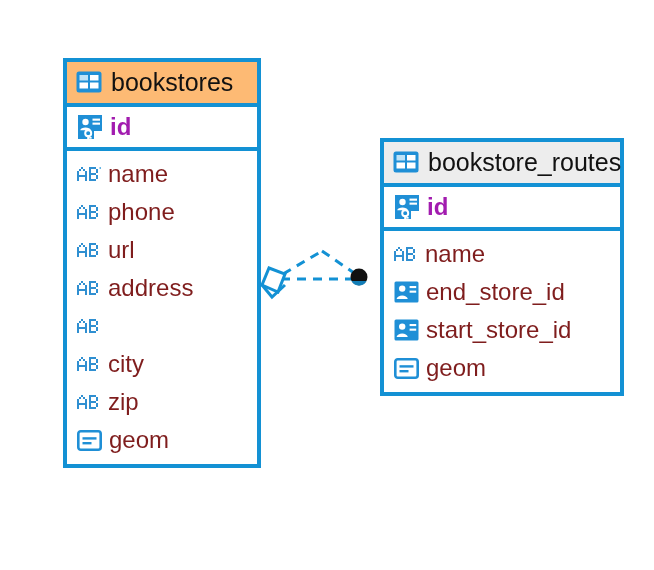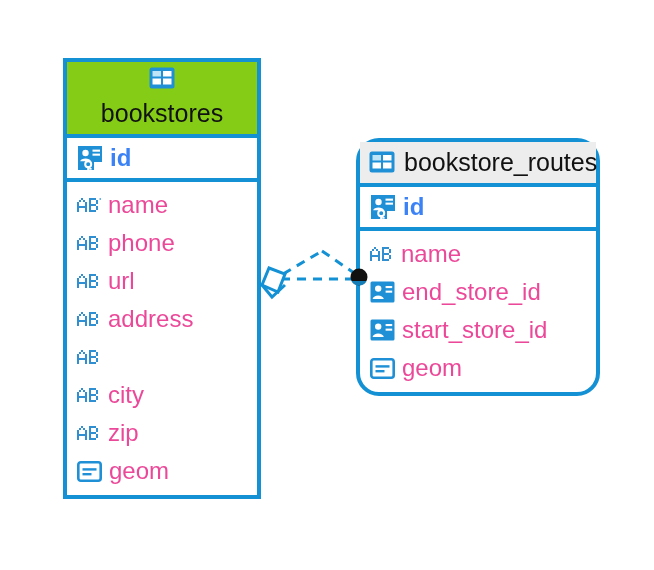--- a/index.html
+++ b/index.html
@@ -32,21 +32,21 @@
   }
 
   .entity-header {
     box-sizing: border-box;
     display: flex;
     align-items: center;
     gap: 9px;
     padding: 5px 9px 6px 9px;
     border-bottom: 4px solid #1391d4;
   }
-  .entity-header.accent   { background: #84cc16; flex-direction: column; }
+  .entity-header.accent   { background: #fdba74; }
   .entity-header.neutral  { background: #ededed; }
 
   .entity-title {
     font-size: 25px;
     line-height: 30px;
     color: #111111;
     white-space: nowrap;
   }
 
   
@@ -56,37 +56,37 @@
     align-items: center;
     gap: 7px;
     padding: 5px 9px 6px 10px;
     border-bottom: 4px solid #1391d4;
     background: #ffffff;
   }
   .pk-label {
     font-size: 24px;
     line-height: 29px;
     font-weight: bold;
-    color: #3b82f6;
+    color: #a21caf;
   }
 
   .field-list { padding: 4px 0 5px 0; }
 
   .field-row {
     box-sizing: border-box;
     display: flex;
     align-items: center;
     gap: 7px;
     padding: 1px 9px 1px 10px;
     height: 38px;
   }
   .field-label {
     font-size: 24px;
     line-height: 30px;
-    color: #ec4899;
+    color: #7f1d1d;
     white-space: nowrap;
   }
 
   
   .icon {
     flex: 0 0 auto;
     display: block;
   }
   .icon svg { display: block; }
 
@@ -303,21 +303,21 @@
             <rect x="5.5" y="7.2" width="14" height="2.4" fill="#1f8fd6"></rect>
             <rect x="5.5" y="12" width="9" height="2.4" fill="#1f8fd6"></rect>
           </svg>
         </span>
         <span class="field-label">geom</span>
       </div>
 
     </div>
   </div>
 
-  <div class="entity" id="entity-bookstore-routes" style="left:356px; top:138px; width:244px;border-radius:23px;">
+  <div class="entity" id="entity-bookstore-routes" style="left:380px; top:138px; width:244px;">
 
     <div class="entity-header neutral">
       <span class="icon">
         <svg width="26" height="22" viewBox="0 0 26 22">
           <rect x="0.5" y="0.5" width="25" height="21" rx="2.5" fill="#1f8fd6"></rect>
           <rect x="3.5" y="4" width="8.5" height="5.5" fill="#bfe3f7"></rect>
           <rect x="14" y="4" width="8.5" height="5.5" fill="#ffffff"></rect>
           <rect x="3.5" y="11.5" width="8.5" height="6" fill="#ffffff"></rect>
           <rect x="14" y="11.5" width="8.5" height="6" fill="#ffffff"></rect>
         </svg>

